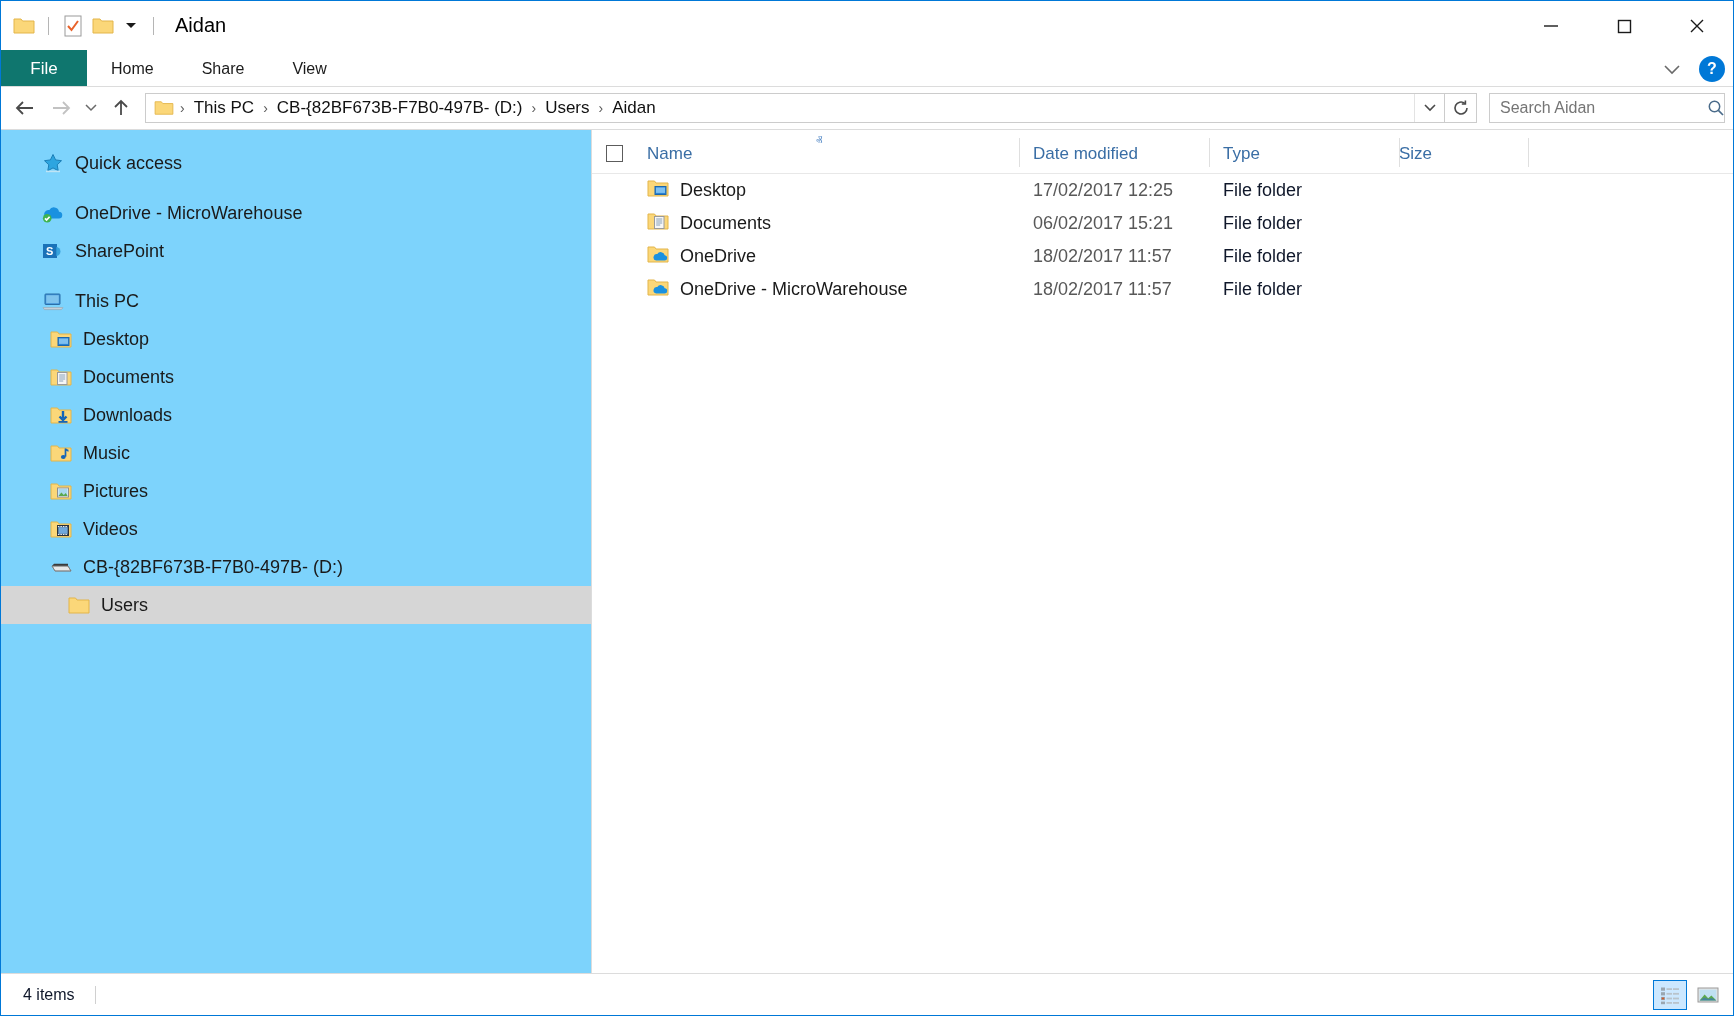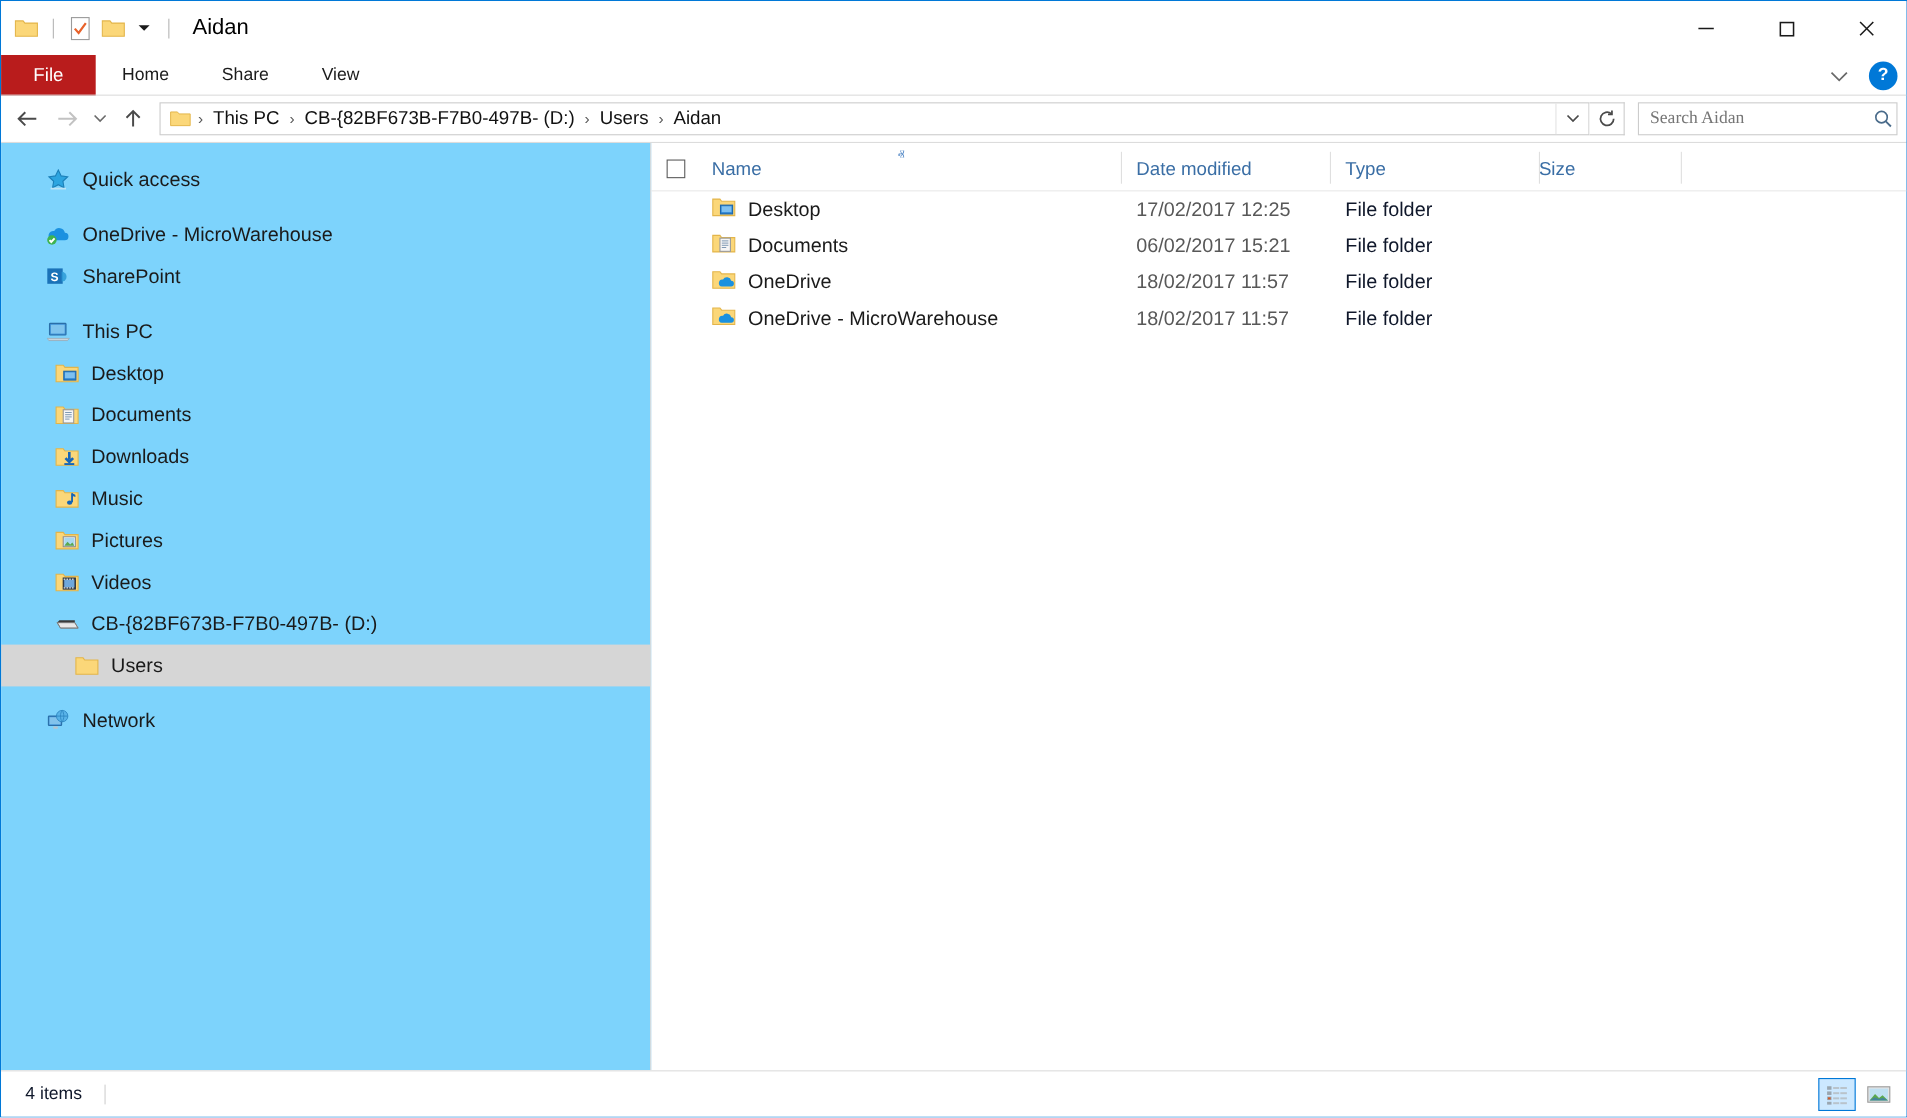--- a/index.html
+++ b/index.html
@@ -51,21 +51,21 @@
 
   
   .ribbon {
     height: 37px; flex: 0 0 37px;
     display: flex; align-items: stretch;
     background: #ffffff;
     position: relative;
   }
   .tab-file {
     width: 86px;
-    background: #b91c1c;
+    background: #0f766e;
     color: #ffffff;
     display: flex; align-items: center; justify-content: center;
     font-size: 17px;
   }
   .tab {
     padding: 0 24px;
     display: flex; align-items: center; justify-content: center;
     font-size: 16px; color: #1b1b1b;
   }
   .ribbon-right {
@@ -130,21 +130,21 @@
   }
   .search-box {
     width: 236px; height: 30px; margin-left: 12px;
     border: 1px solid #cccccc; background: #ffffff;
     display: flex; align-items: center;
     padding-left: 10px;
   }
   .search-ph {
     flex: 1; font-size: 16px; color: #6e6e6e;
     background: transparent; border: none; outline: none;
-    font-family: Liberation Serif, serif;
+    font-family: Liberation Sans, sans-serif;
   }
   .search-ico {
     width: 32px; display: flex; align-items: center; justify-content: center;
   }
 
   
   .body {
     flex: 1; display: flex; min-height: 0;
     border-top: 1px solid #dcdcdc;
   }
@@ -526,32 +526,20 @@
         <span class="nav-ico">
           <svg width="22" height="19" viewBox="0 0 22 19">
             <path d="M1 2h6.5l1.5 2H21v13H1z" fill="#fbd779" stroke="#e3b54a"></path>
           </svg>
         </span>
         <span>Users</span>
       </div>
 
       <div class="spacer-sm"></div>
 
-      <div class="nav-item lvl0">
-        <span class="nav-ico">
-          <svg width="24" height="22" viewBox="0 0 24 22">
-            <rect x="3" y="7" width="12" height="8.5" rx="0.6" fill="#3a8fd6" stroke="#2a6ea8"></rect>
-            <rect x="4" y="8" width="10" height="6.5" fill="#82c3ec"></rect>
-            <path d="M7.5 16.5h4v2h-4z" fill="#b8c4cc"></path>
-            <circle cx="15.5" cy="7" r="5.2" fill="#58b3e8" stroke="#2e86c2" stroke-width="0.8"></circle>
-            <path d="M10.3 7h10.4M15.5 1.8c2 2.6 2 7.8 0 10.4M15.5 1.8c-2 2.6-2 7.8 0 10.4" fill="none" stroke="#2e86c2" stroke-width="0.8"></path>
-          </svg>
-        </span>
-        <span>Network</span>
-      </div>
 
     </div>
 
     <div class="listpane">
 
       <div class="col-head">
         <div class="hdr-check"></div>
         <div class="ch ch-name">
           <span class="sort-caret">ⱏ</span>
           <span>Name</span>

